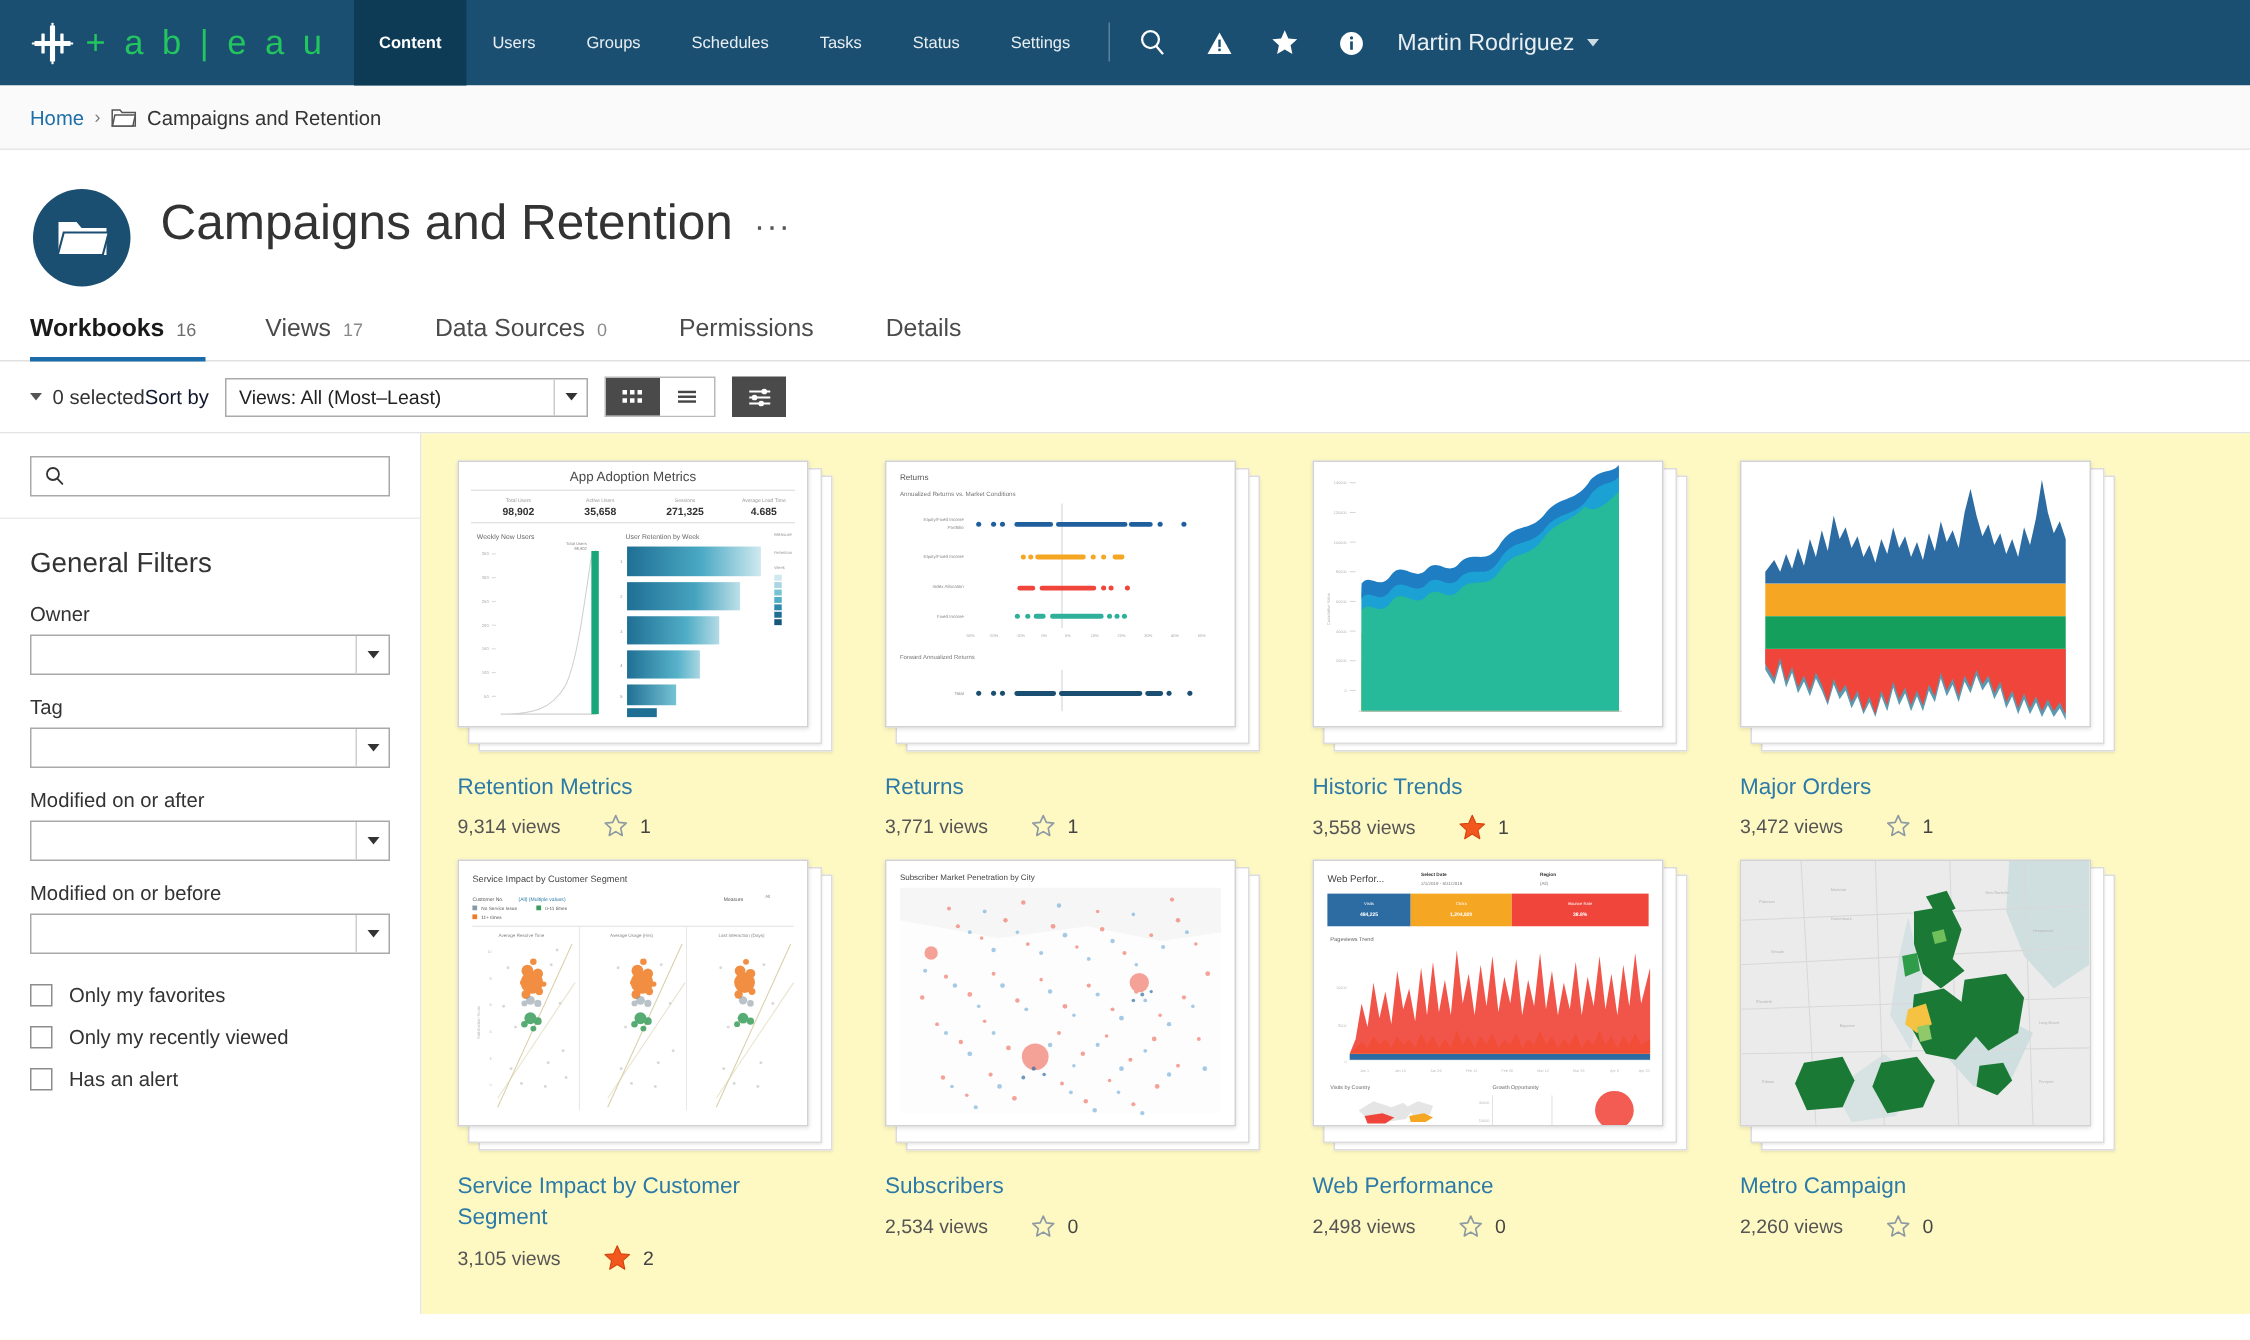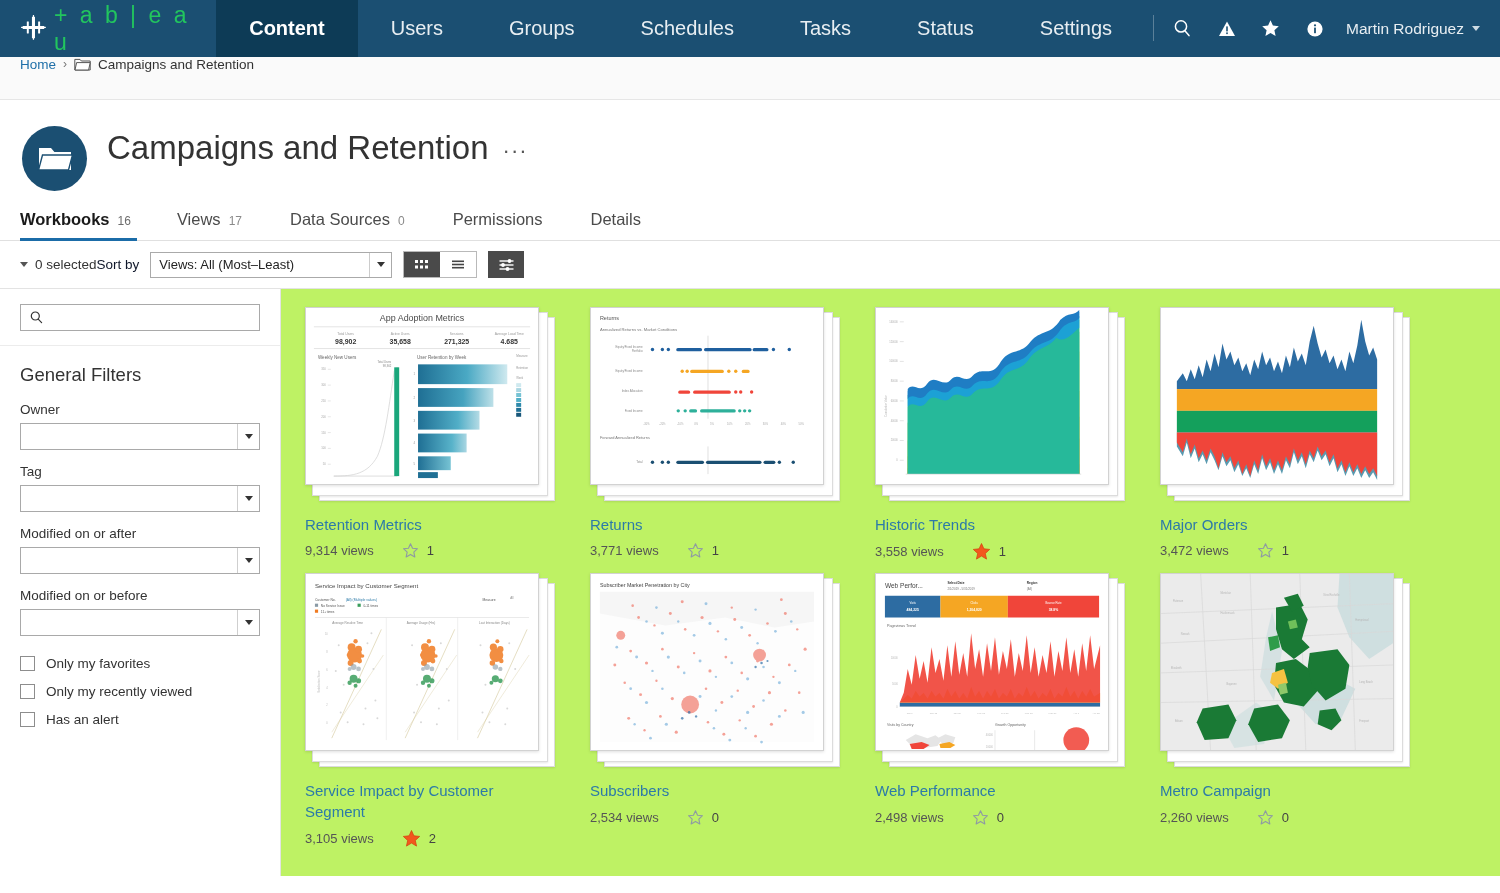--- a/index.html
+++ b/index.html
@@ -33,22 +33,22 @@
     display: flex; align-items: center; gap: 7px;
     padding: 0 22px; font-size: 15.5px; color: #e8eef2;
     cursor: pointer; white-space: nowrap;
   }
   .site-selector .chev {
     display:inline-flex; width:15px; height:15px;
   }
   .navlinks { display: flex; align-items: stretch; }
   .navlink {
     display: flex; align-items: center;
-    padding: 0 33px;
-    font-size: 20px; color: #e8eef2;
+    padding: 0 17px;
+    font-size: 11px; color: #e8eef2;
     cursor: pointer; white-space: nowrap;
   }
   .navlink.active {
     background: #0d3b56;
     color: #ffffff;
     font-weight: 700;
   }
   .navsep {
     width:1px; background:#5b8099; margin:16px 8px; align-self:stretch;
     height:26px; margin-top:15px;
@@ -66,21 +66,21 @@
   .caret-down {
     width:0;height:0;border-left:4.5px solid transparent;border-right:4.5px solid transparent;
     border-top:5px solid #cddbe3;
   }
 
   
   .breadcrumb {
     height: 43px;
     background: #fafafa;
     border-bottom: 1px solid #e6e6e6;
-    display: flex; align-items: flex-start;
+    display: flex; align-items: center;
     padding: 0 20px;
     gap: 7px;
     font-size: 13.5px;
     color: #333;
   }
   .crumb-link { color: #1f6fa8; cursor:pointer; }
   .crumb-sep { color: #777; font-size: 12px; }
   .crumb-current { color: #333; }
 
   
@@ -187,21 +187,21 @@
     display:flex; align-items:stretch; margin-bottom: 14px; cursor:pointer;
   }
   .field-select .fs-val { flex:1; }
   .field-select .fs-arr { width:22px; border-left:1px solid #cfcfcf; display:flex;align-items:center;justify-content:center; }
   .check-row { display:flex; align-items:center; gap:11px; margin-bottom: 13px; cursor:pointer; }
   .cbox { width:15px;height:15px;border:1px solid #8d8d8d;background:#fff; flex:0 0 auto; }
   .check-label { font-size:13.5px; color:#333; }
 
   
   .content-area {
-    flex: 1; background:#bef264;
+    flex: 1; background:#fef9c3;
     padding: 18px 0 0 24px;
     overflow:hidden;
   }
   .grid {
     display:grid;
     grid-template-columns: repeat(4, 248px);
     column-gap: 37px;
     row-gap: 12px;
   }
   .card { width: 248px; }

